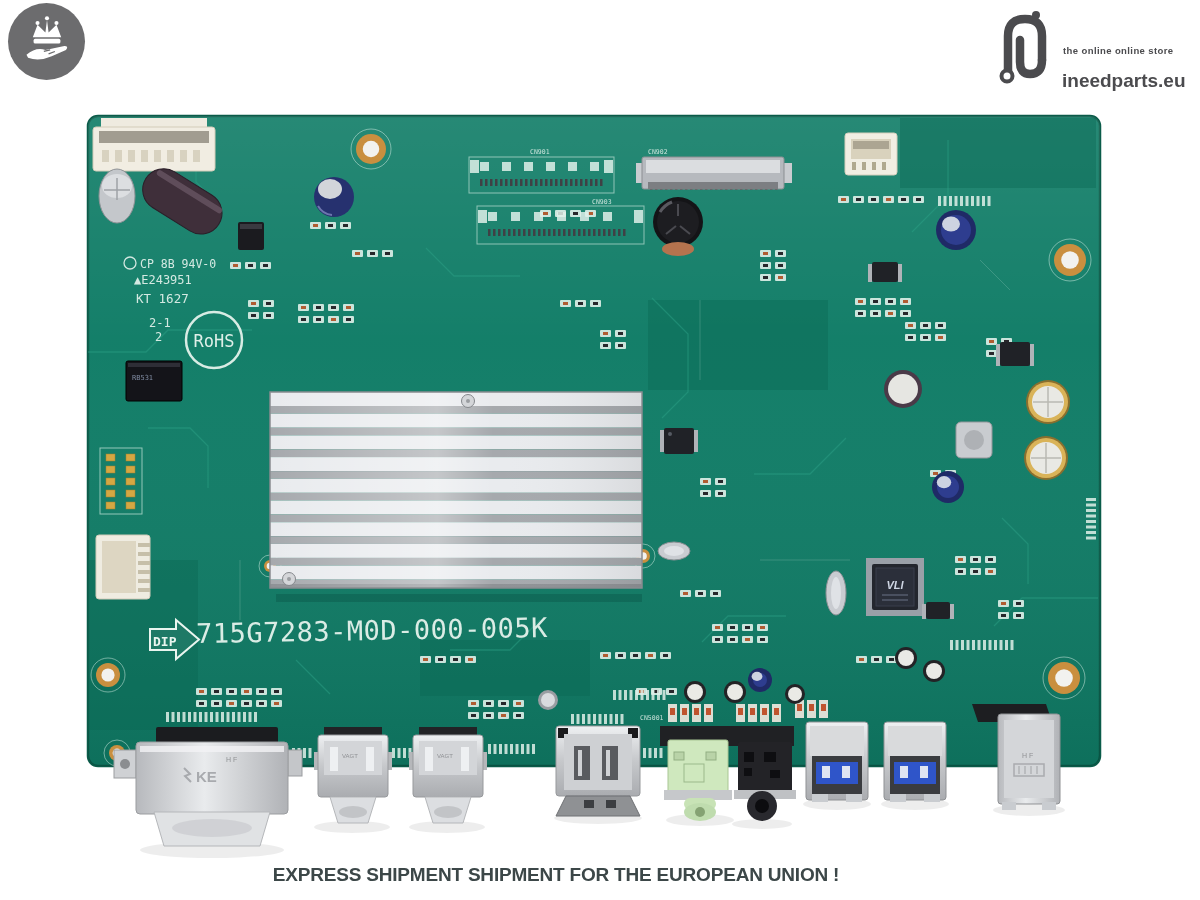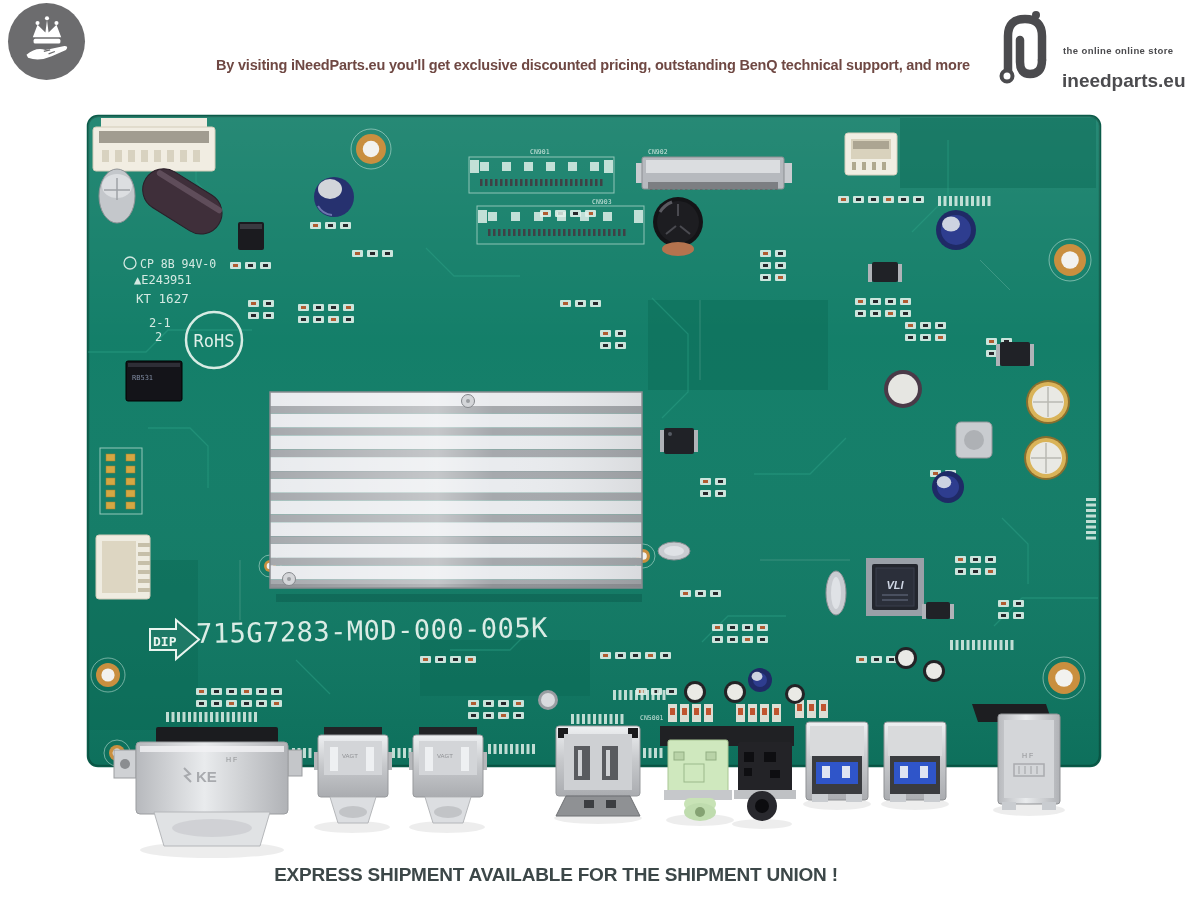--- a/index.html
+++ b/index.html
@@ -921,29 +921,28 @@
         <rect x="21" y="34" width="34" height="6" rx="2"></rect>
         <circle cx="26" cy="14" r="2.6"></circle>
           <circle cx="38" cy="8" r="2.6"></circle>
           <circle cx="50" cy="14" r="2.6"></circle>
         <path d="M12,54 Q24,44 36,48 L60,43 Q66,43 62,48 L44,56 Q28,63 14,58 Z"></path>
       </g>
       <path d="M34,50 l8,-2 M40,53 l8,-3" stroke="#6c6c6e" stroke-width="1.6" fill="none"></path>
     </svg>
   </div>
 
-  <div class="promo">By visiting iNeedParts.eu you'll get exclusive discounted pricing, outstanding BenQ technical support, and more</div>
 
   <div class="brand">
     <svg class="brand-glyph" width="64" height="78" viewBox="0 0 64 78">
       <g fill="none" stroke="#4b4b4e" stroke-width="8.5" stroke-linecap="round">
         <path d="M12,64 V28 Q12,11 29,11 Q46,11 46,28 V52"></path>
         <path d="M46,52 Q46,66 34,66 Q24,66 24,54 V32"></path>
       </g>
       <circle cx="11" cy="68" r="5.5" fill="#ffffff" stroke="#4b4b4e" stroke-width="4"></circle>
       <circle cx="40" cy="7" r="4" fill="#4b4b4e"></circle>
     </svg>
     <div class="brand-wordmark">ineedparts.eu</div>
     <div class="brand-tagline">the online online store</div>
   </div>
 
-  <div class="shipping">EXPRESS SHIPMENT AVAILABLE FOR THE SHIPMENT UNION !</div>
+  <div class="shipping">EXPRESS SHIPMENT SHIPMENT FOR THE EUROPEAN UNION !</div>
 </div>
 
 </body></html>

